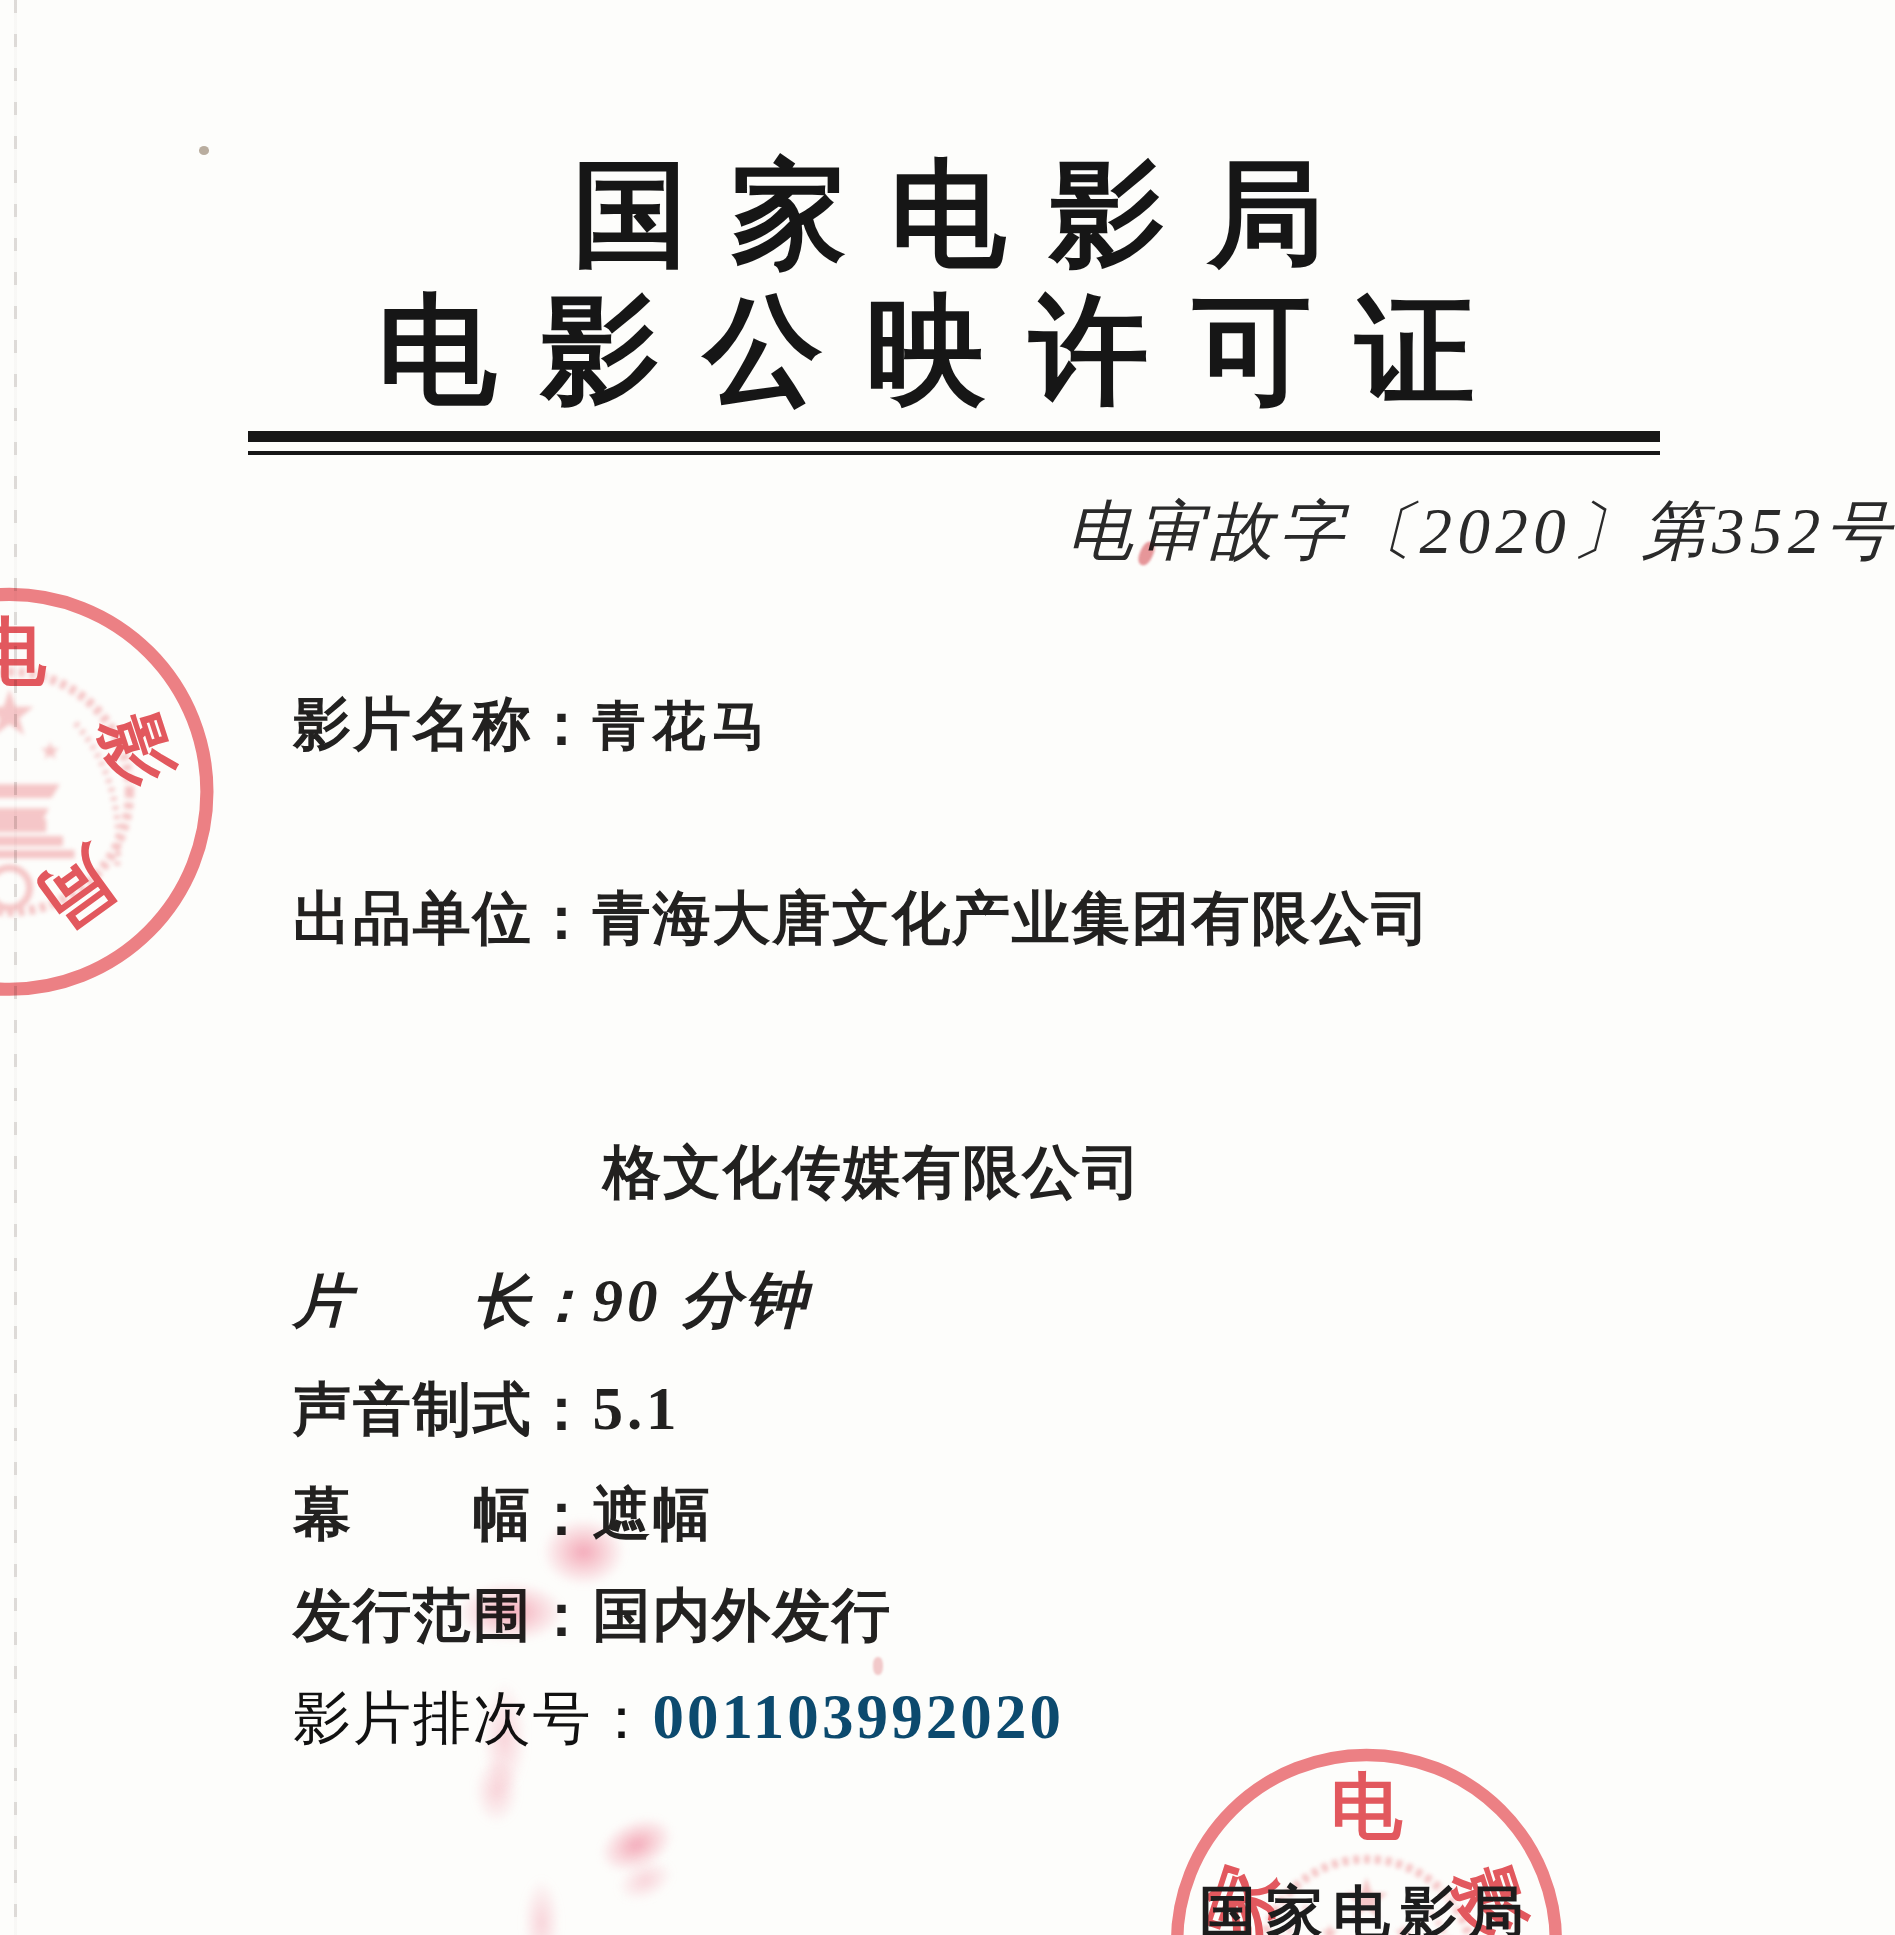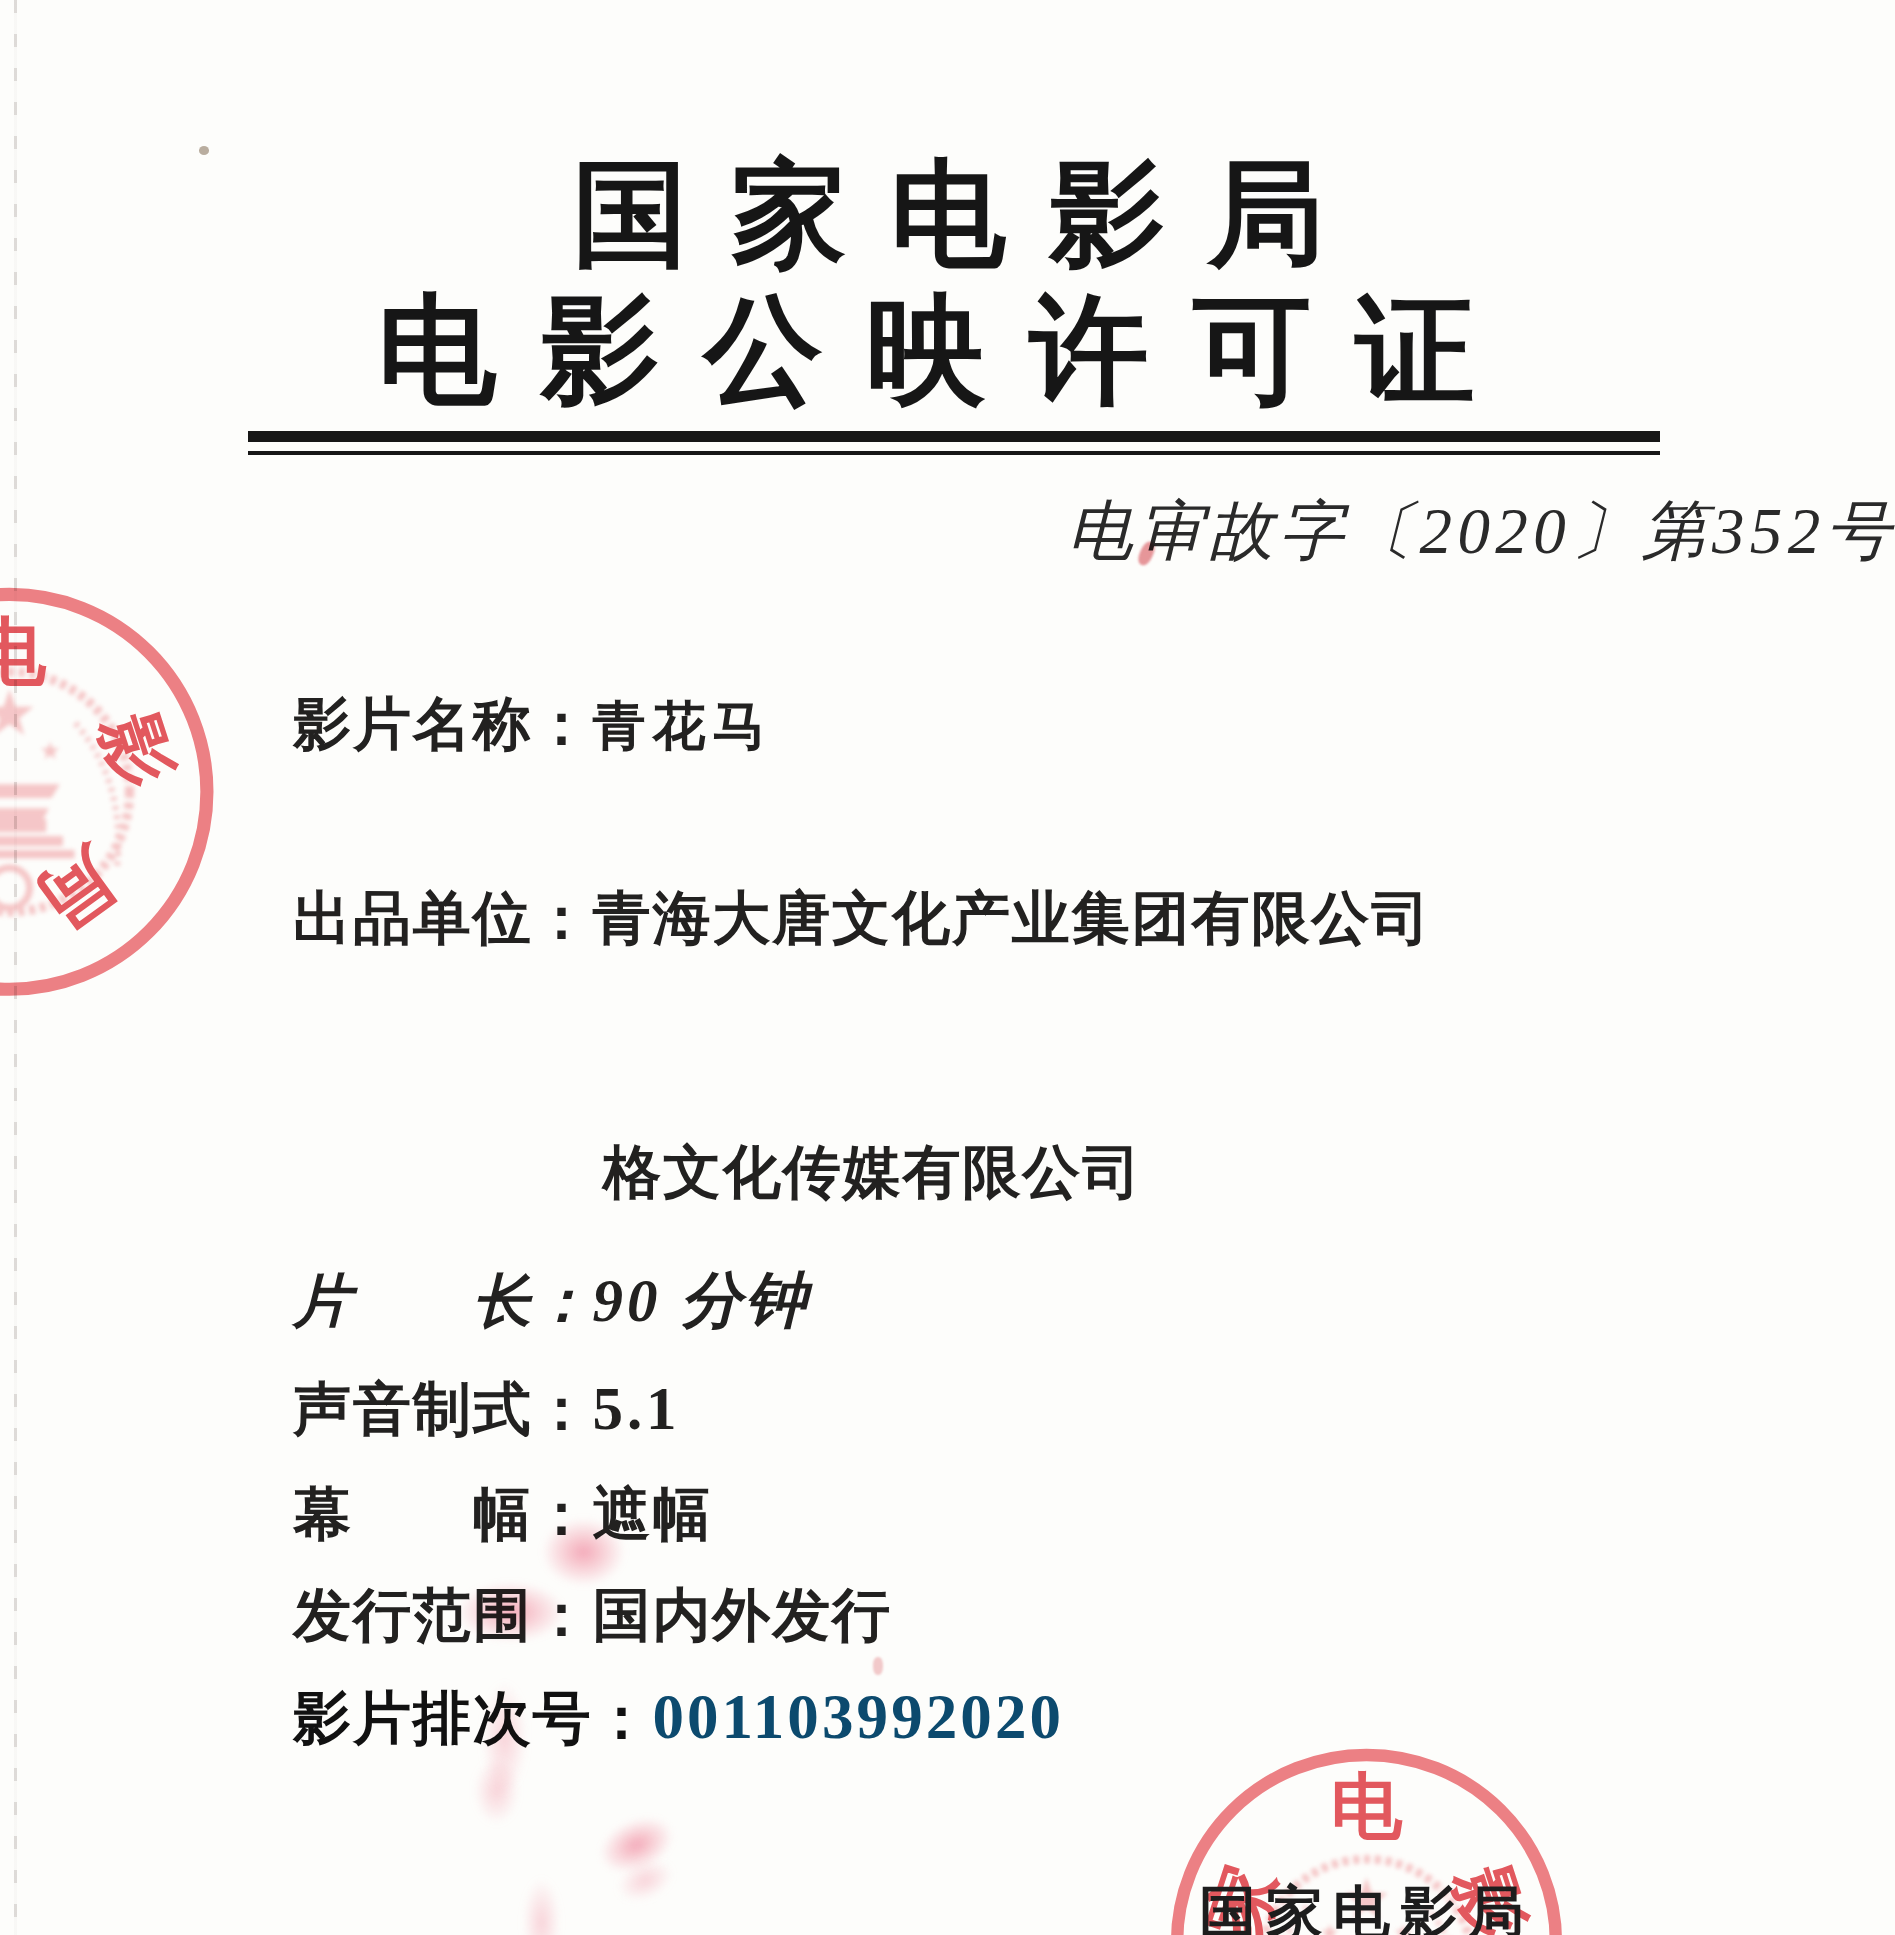--- a/index.html
+++ b/index.html
@@ -51,21 +51,21 @@
   
   .row{
     position:absolute;left:293px;
     font-size:58px;line-height:64px;font-weight:700;
     letter-spacing:1.9px;white-space:nowrap;color:#222120;
   }
   .row .label{display:inline-block;}
   .row .value{display:inline-block;}
   .value-large{font-size:53px;letter-spacing:7px;}
   .digits{font-size:61px;letter-spacing:3.9px;}
-  .serial-label{font-weight:700;color:#111;}
+  .serial-label{font-weight:400;color:#111;}
   .serial-digits{font-size:63px;letter-spacing:3.1px;color:#0c4a6e;}
   .english{
     position:absolute;left:583px;top:777px;
     font-size:39px;line-height:43px;font-weight:700;
     letter-spacing:1.5px;word-spacing:5.4px;color:#262626;
     white-space:nowrap;
   }
   .prod-line2{
     position:absolute;left:583px;top:1141px;
     font-size:58px;line-height:64px;font-weight:700;

